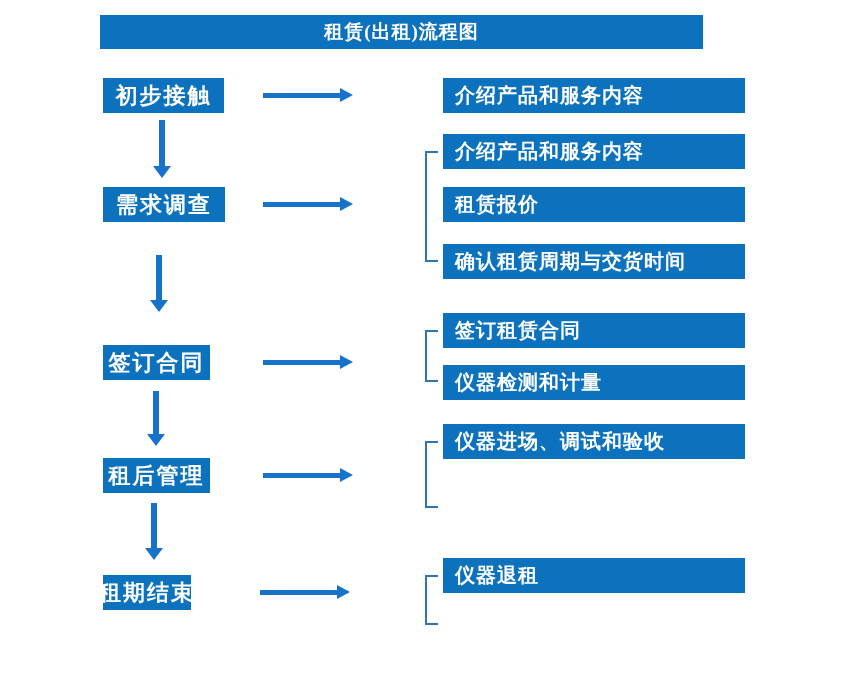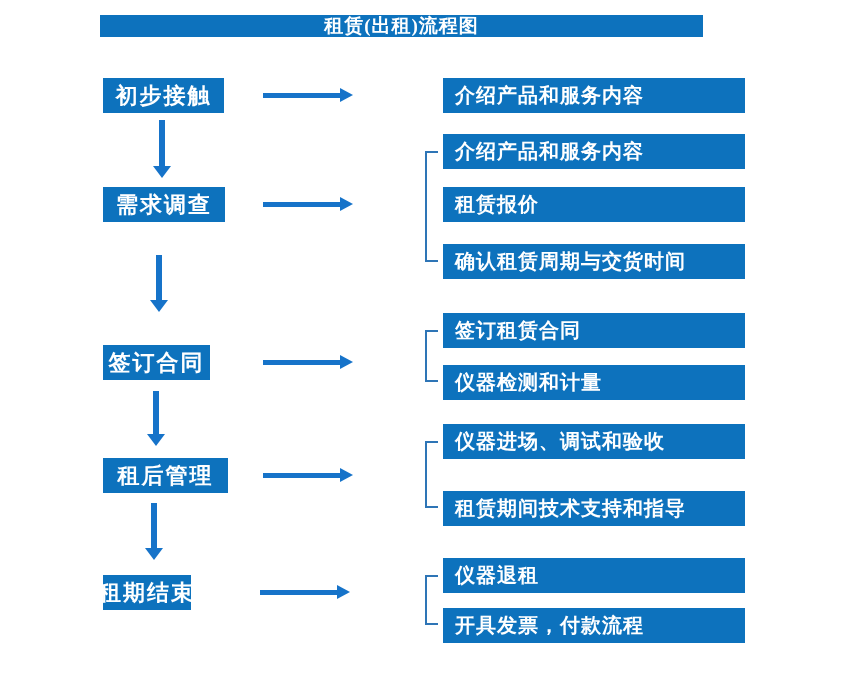--- a/index.html
+++ b/index.html
@@ -15,21 +15,21 @@
     width: 844px;
     height: 688px;
     background: #ffffff;
     overflow: hidden;
     font-family: "Liberation Serif", "DejaVu Serif", serif;
     font-weight: 700;
   }
   .title-bar {
     position: absolute;
     left: 100px; top: 15px;
-    width: 603px; height: 22px;
+    width: 603px; height: 34px;
     background: var(--box-blue);
     color: var(--text-white);
     font-size: 19px;
     letter-spacing: 1px;
     display: flex;
     align-items: center;
     justify-content: center;
   }
   .step-box {
     position: absolute;
@@ -93,33 +93,31 @@
 </head>
 <body>
 
 <div class="canvas">
 
   <div class="title-bar">租赁(出租)流程图</div>
 
   <div class="step-box" style="left:103px; top:78px;  width:121px;">初步接触</div>
   <div class="step-box" style="left:103px; top:187px; width:122px;">需求调查</div>
   <div class="step-box" style="left:103px; top:345px; width:107px;">签订合同</div>
-  <div class="step-box" style="left:103px; top:458px; width:125px;">租后管理</div>
+  <div class="step-box" style="left:103px; top:458px; width:107px;">租后管理</div>
   <div class="step-box" style="left:103px; top:575px; width:88px;">租期结束</div>
 
   <div class="detail-box" style="top:78px;">介绍产品和服务内容</div>
   <div class="detail-box" style="top:134px;">介绍产品和服务内容</div>
   <div class="detail-box" style="top:187px;">租赁报价</div>
   <div class="detail-box" style="top:244px;">确认租赁周期与交货时间</div>
   <div class="detail-box" style="top:313px;">签订租赁合同</div>
   <div class="detail-box" style="top:365px;">仪器检测和计量</div>
   <div class="detail-box" style="top:424px;">仪器进场、调试和验收</div>
-  <div class="detail-box" style="top:491px;">租赁期间技术支持和指导</div>
   <div class="detail-box" style="top:558px;">仪器退租</div>
-  <div class="detail-box" style="top:608px;">开具发票，付款流程</div>
 
   <div class="h-arrow" style="left:263px; top:88px;">
       <div class="shaft"></div>
       <div class="head"></div>
     </div>
   <div class="h-arrow" style="left:263px; top:197px;">
       <div class="shaft"></div>
       <div class="head"></div>
     </div>
   <div class="h-arrow" style="left:263px; top:355px;">

